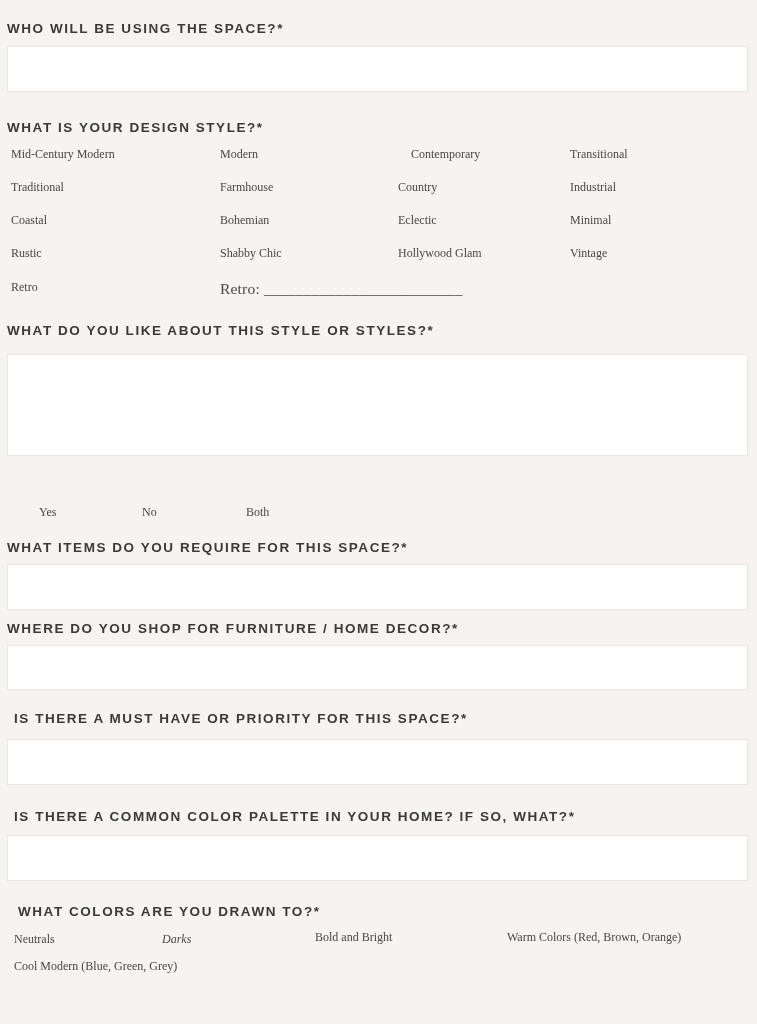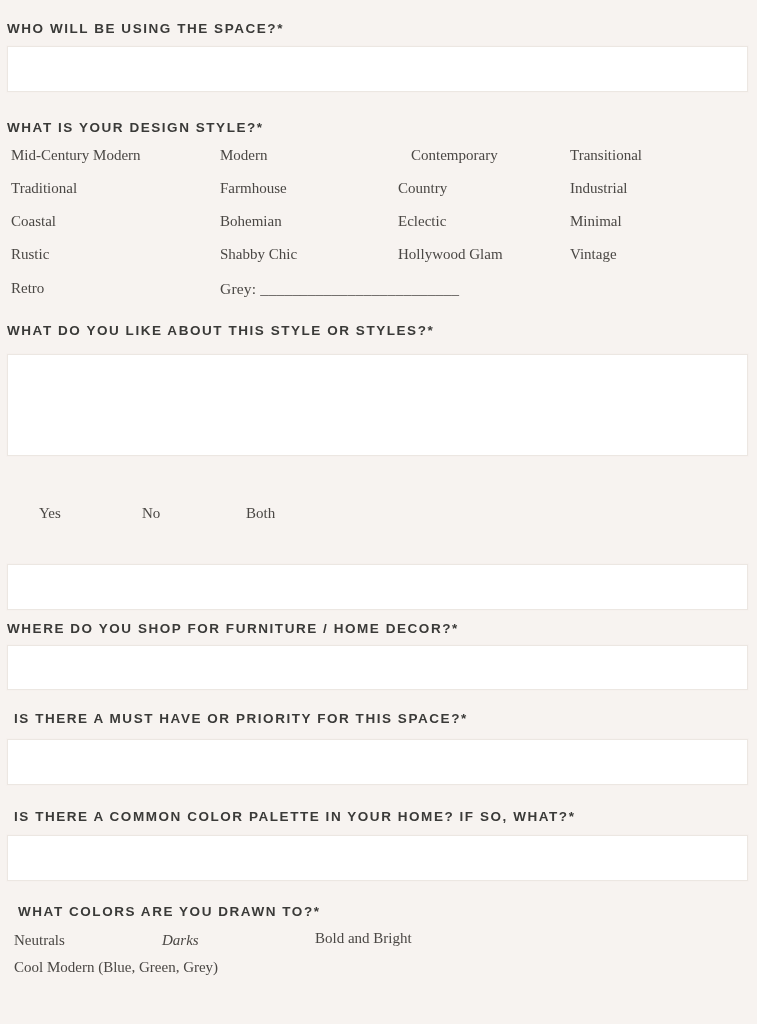--- a/index.html
+++ b/index.html
@@ -38,21 +38,21 @@
     background: #ffffff;
     border: 1px solid #ece7e2;
     box-sizing: border-box;
     box-shadow: 0 0 0 1px rgba(245,241,237,0.9);
   }
 
   
   .opt {
     position: absolute;
     font-family: "Liberation Serif", serif;
-    font-size: 15px;
+    font-size: 12px;
     color: #4a4744;
     white-space: nowrap;
     line-height: 1;
   }
 
   .opt-other {
     position: absolute;
     font-family: "Liberation Serif", serif;
     font-size: 15.5px;
     color: #4a4744;
@@ -85,40 +85,42 @@
   <div class="opt" style="left:220px; top:214px;">Bohemian</div>
   <div class="opt" style="left:398px; top:214px;">Eclectic</div>
   <div class="opt" style="left:570px; top:214px;">Minimal</div>
 
   <div class="opt" style="left:11px; top:247px;">Rustic</div>
   <div class="opt" style="left:220px; top:247px;">Shabby Chic</div>
   <div class="opt" style="left:398px; top:247px;">Hollywood Glam</div>
   <div class="opt" style="left:570px; top:247px;">Vintage</div>
 
   <div class="opt" style="left:11px; top:281px;">Retro</div>
-  <div class="opt-other" style="left:220px; top:281px;">Grey: _________________________</div>
+  <div class="opt-other" style="left:220px; top:281px;">Retro: _________________________</div>
 
   <div class="q-label" style="left:7px; top:324px;">WHAT DO YOU LIKE ABOUT THIS STYLE OR STYLES?*</div>
   <textarea class="field" style="left: 7px; top: 354px; width: 741px; height: 102px; padding: 8px 10px; font-family: &quot;Liberation Serif&quot;, serif; font-size: 15.5px; color: rgb(74, 71, 68); outline: none; resize: none;" placeholder=""></textarea>
 
   <div class="opt" style="left:39px; top:506px;">Yes</div>
   <div class="opt" style="left:142px; top:506px;">No</div>
   <div class="opt" style="left:246px; top:506px;">Both</div>
 
+  <div class="q-label" style="left:7px; top:541px;">WHAT ITEMS DO YOU REQUIRE FOR THIS SPACE?*</div>
   <input class="field" type="text" style="left: 7px; top: 564px; width: 741px; height: 46px; padding: 0px 10px; font-family: &quot;Liberation Serif&quot;, serif; font-size: 15.5px; color: rgb(74, 71, 68); outline: none;" placeholder="">
 
   <div class="q-label" style="left:7px; top:622px;">WHERE DO YOU SHOP FOR FURNITURE / HOME DECOR?*</div>
   <input class="field" type="text" style="left: 7px; top: 645px; width: 741px; height: 45px; padding: 0px 10px; font-family: &quot;Liberation Serif&quot;, serif; font-size: 15.5px; color: rgb(74, 71, 68); outline: none;" placeholder="">
 
   <div class="q-label" style="left:14px; top:712px;">IS THERE A MUST HAVE OR PRIORITY FOR THIS SPACE?*</div>
   <input class="field" type="text" style="left: 7px; top: 739px; width: 741px; height: 46px; padding: 0px 10px; font-family: &quot;Liberation Serif&quot;, serif; font-size: 15.5px; color: rgb(74, 71, 68); outline: none;" placeholder="">
 
   <div class="q-label" style="left:14px; top:810px;">IS THERE A COMMON COLOR PALETTE IN YOUR HOME? IF SO, WHAT?*</div>
   <input class="field" type="text" style="left: 7px; top: 835px; width: 741px; height: 46px; padding: 0px 10px; font-family: &quot;Liberation Serif&quot;, serif; font-size: 15.5px; color: rgb(74, 71, 68); outline: none;" placeholder="">
 
   <div class="q-label" style="left:18px; top:905px;">WHAT COLORS ARE YOU DRAWN TO?*</div>
 
   <div class="opt" style="left:14px; top:933px;">Neutrals</div>
   <div class="opt" style="left:162px; top:933px;font-style:italic;">Darks</div>
   <div class="opt" style="left:315px; top:931px;">Bold and Bright</div>
+  <div class="opt" style="left:507px; top:931px;">Warm Colors  (Red, Brown, Orange)</div>
   <div class="opt" style="left:14px; top:960px;">Cool Modern (Blue, Green, Grey)</div>
 
 </div>
 
 </body></html>

